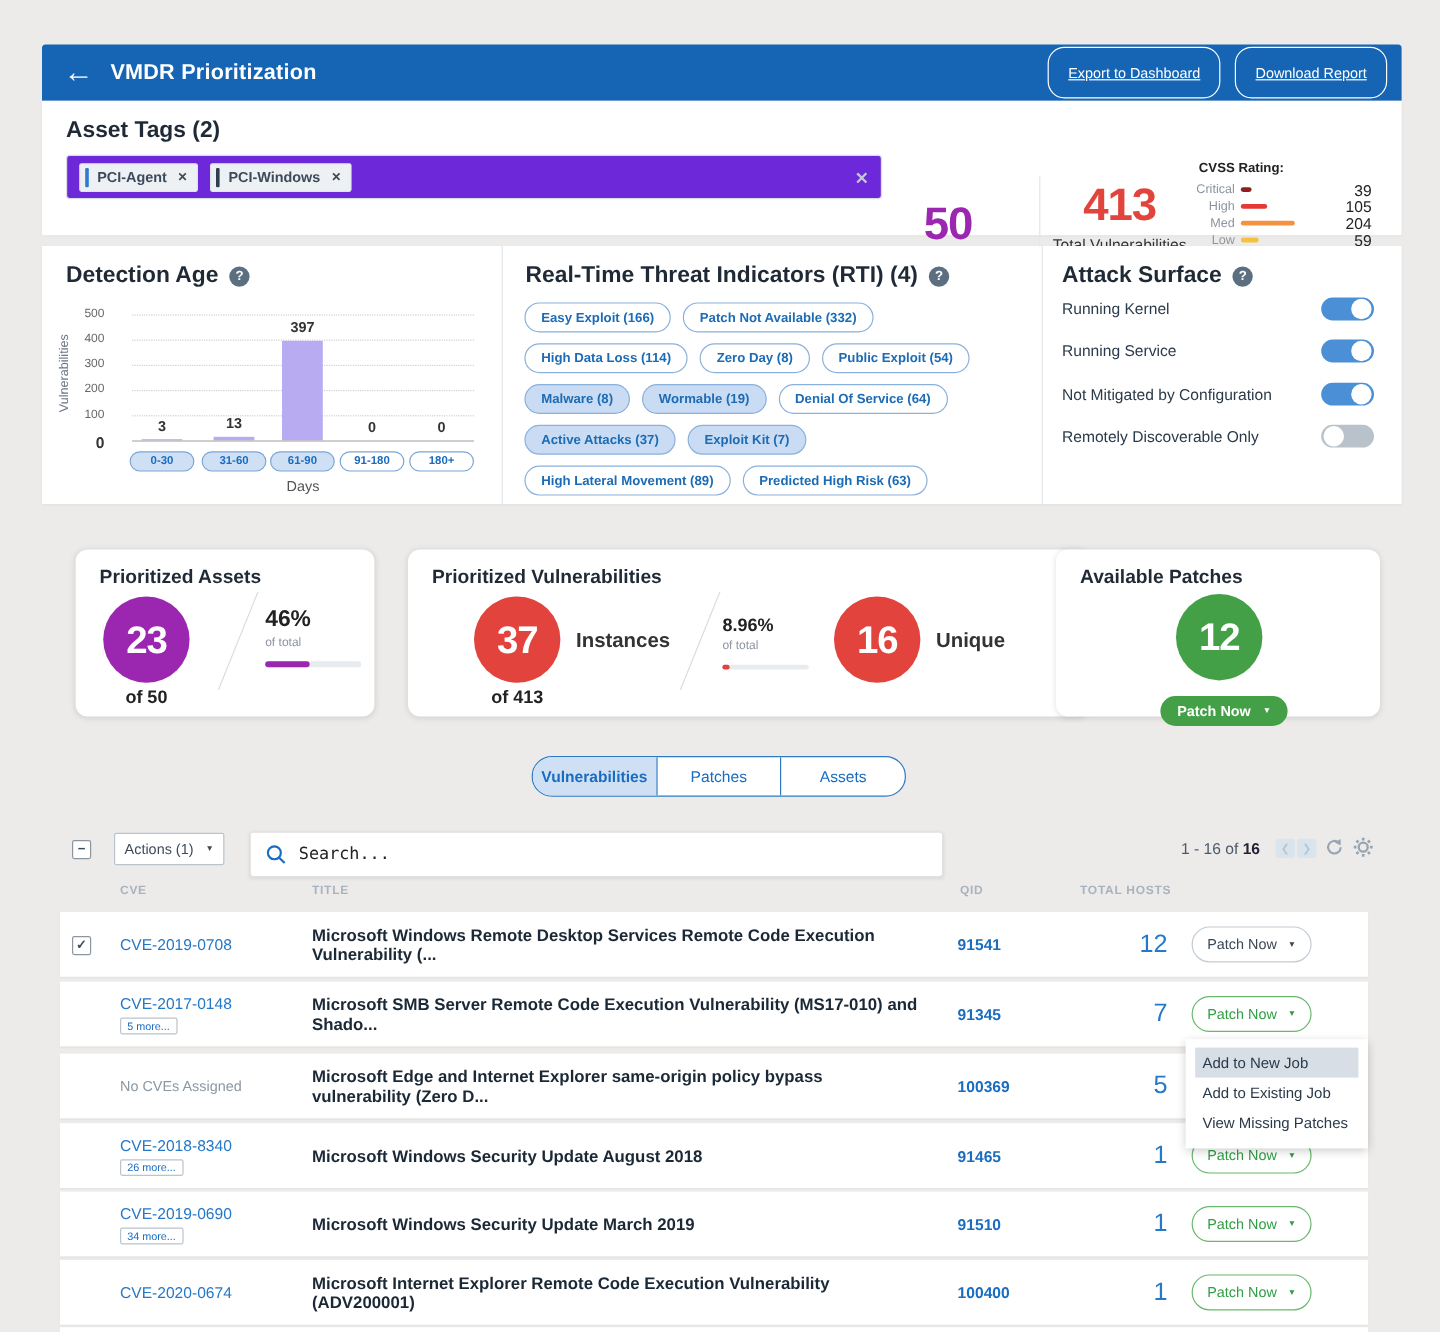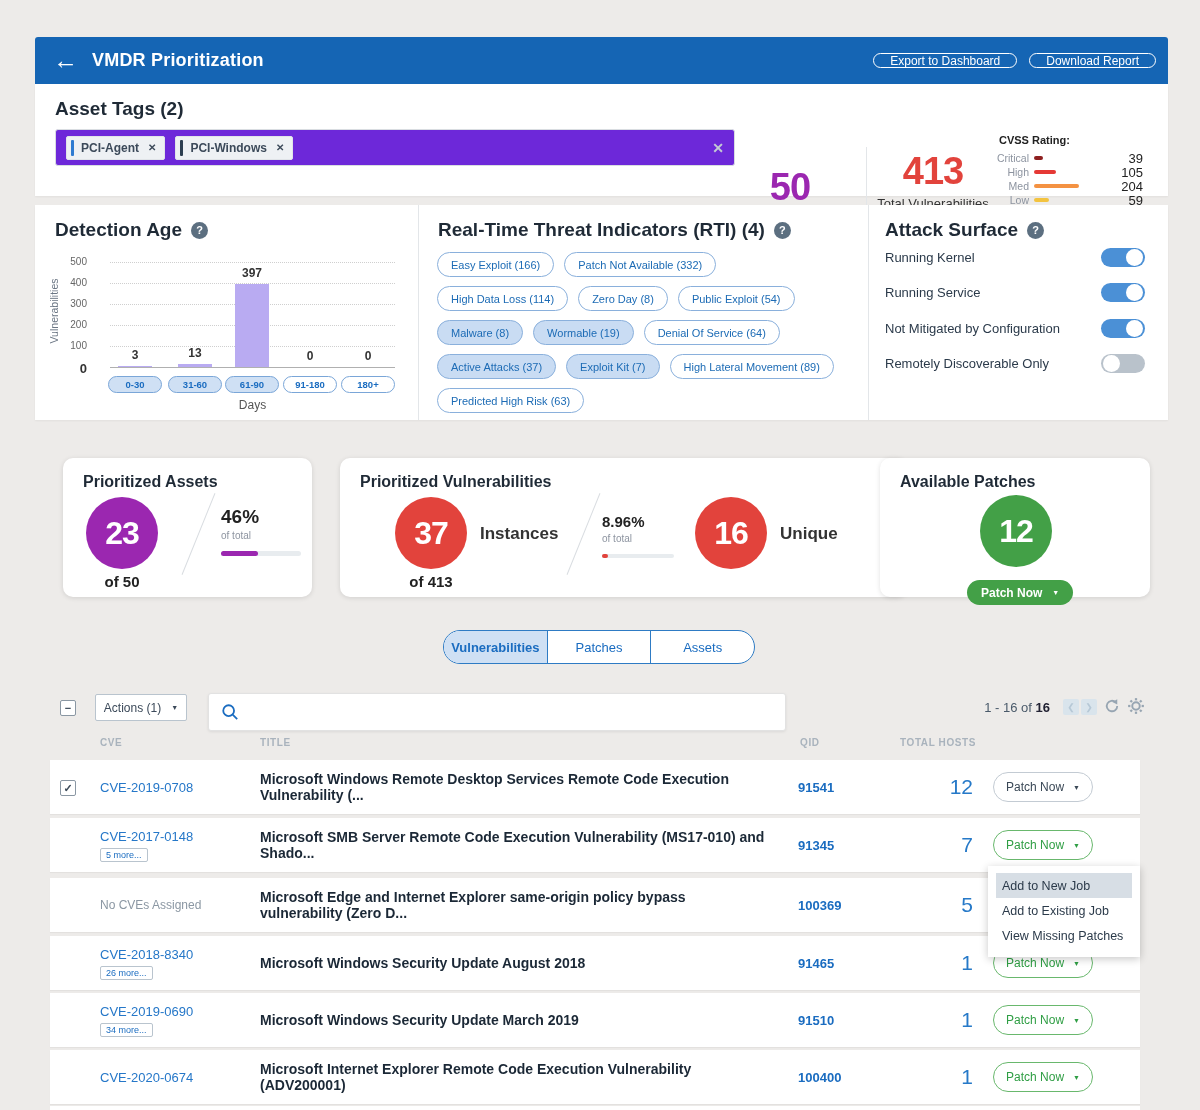--- a/index.html
+++ b/index.html
@@ -7,22 +7,22 @@
               font-family:"Liberation Sans", sans-serif; color:#273645; }
   .app { position:absolute; left:35px; top:37px; width:1133px; height:1073px; }
 
   
   .topbar { position:absolute; left:0; top:0; width:100%; height:47px; background:#1565b4;
             display:flex; align-items:center; border-radius:3px 3px 0 0; }
   .back { color:#fff; font-size:25px; margin:0 14px 0 18px; line-height:1; cursor:pointer; }
   .topbar h1 { color:#fff; font-size:18px; font-weight:700; letter-spacing:.2px; }
   .topbar .spacer { flex:1; }
   .tb-btn { border:1px solid #fff; background:transparent; color:#fff; font-size:12px;
-            height:15px; padding:0 16px; border-radius:14px; margin-right:12px; cursor:pointer;
-            font-family:"Liberation Sans",sans-serif; }
+            height:43px; padding:0 16px; border-radius:14px; margin-right:12px; cursor:pointer;
+            font-family:"Liberation Sans",sans-serif;text-decoration:underline; }
 
   
   .sec-tags { position:absolute; left:0; top:47px; width:100%; height:112px; background:#fff;
               box-shadow:0 1px 2px rgba(0,0,0,.05); }
   .sec-title { font-size:19px; font-weight:700; color:#1f2a36; }
   .sec-tags .sec-title { position:absolute; left:20px; top:14px; }
   .tag-input { position:absolute; left:20px; top:45px; width:680px; height:37px;
                border:1px solid #d9dde1; border-radius:3px; background:#6d28d9;
                display:flex; align-items:center; padding:0 10px; }
   .tag-chip { display:flex; align-items:center; background:#eef1f4; border:1px solid #e0e4e8;
@@ -69,21 +69,21 @@
   .range-pill.sel { background:#cfe0f4; }
   .xlab { position:absolute; top:193px; left:75px; width:285px; text-align:center;
           font-size:12px; color:#555; }
 
   
   .rti { position:absolute; left:383px; top:0; width:450px; height:215px; }
   .rti-pills { position:absolute; left:19px; top:47px; width:416px; display:flex; flex-wrap:wrap;
                gap:9px 10px; }
   .rti-pill { height:25px; border:1px solid #8ab0dc; border-radius:13px; padding:0 13px;
               font-size:11px; color:#1c6bb5; display:flex; align-items:center; background:#fff;
-              cursor:pointer; white-space:nowrap; }
+              cursor:pointer; white-space:nowrap;font-weight:bold; }
   .rti-pill.sel { background:#c9dcf3; }
 
   
   .attack { position:absolute; left:833px; top:0; width:300px; height:215px; }
   .as-row { position:absolute; left:17px; right:23px; height:20px; display:flex;
             align-items:center; justify-content:space-between; }
   .as-label { font-size:13px; color:#2b3a4a; }
   .toggle { width:44px; height:19px; border-radius:10px; position:relative; cursor:pointer; }
   .toggle.on { background:#4b90d6; }
   .toggle.off { background:#b9c2cb; }
@@ -380,20 +380,21 @@
   <span class="cbox selall">−</span>
   <button class="actions-btn">
     <span>Actions (1)</span>
     <span class="caret">▼</span>
   </button>
   <div class="search">
     <svg width="18" height="18" viewBox="0 0 20 20">
       <circle cx="8.5" cy="8.5" r="6" fill="none" stroke="#1a6cc0" stroke-width="2"></circle>
       <line x1="13" y1="13" x2="18" y2="18" stroke="#1a6cc0" stroke-width="2"></line>
     </svg>
+    <input type="text" placeholder="Search..." style="">
   </div>
   <div class="pag">
     <span>1 - 16 of</span> <b>16</b>
   </div>
   <span class="pgbtn" style="left:1028px;">❮</span>
   <span class="pgbtn" style="left:1046px;">❯</span>
   <span class="icon-btn" style="left:1068px;">
     <svg width="18" height="18" viewBox="0 0 24 24" fill="none">
       <path d="M19 12a7 7 0 1 1-2.05-4.95" stroke="#97a5b2" stroke-width="2.4"></path>
       <polygon points="19,3 19,10 12.5,6.7" fill="#97a5b2"></polygon>

